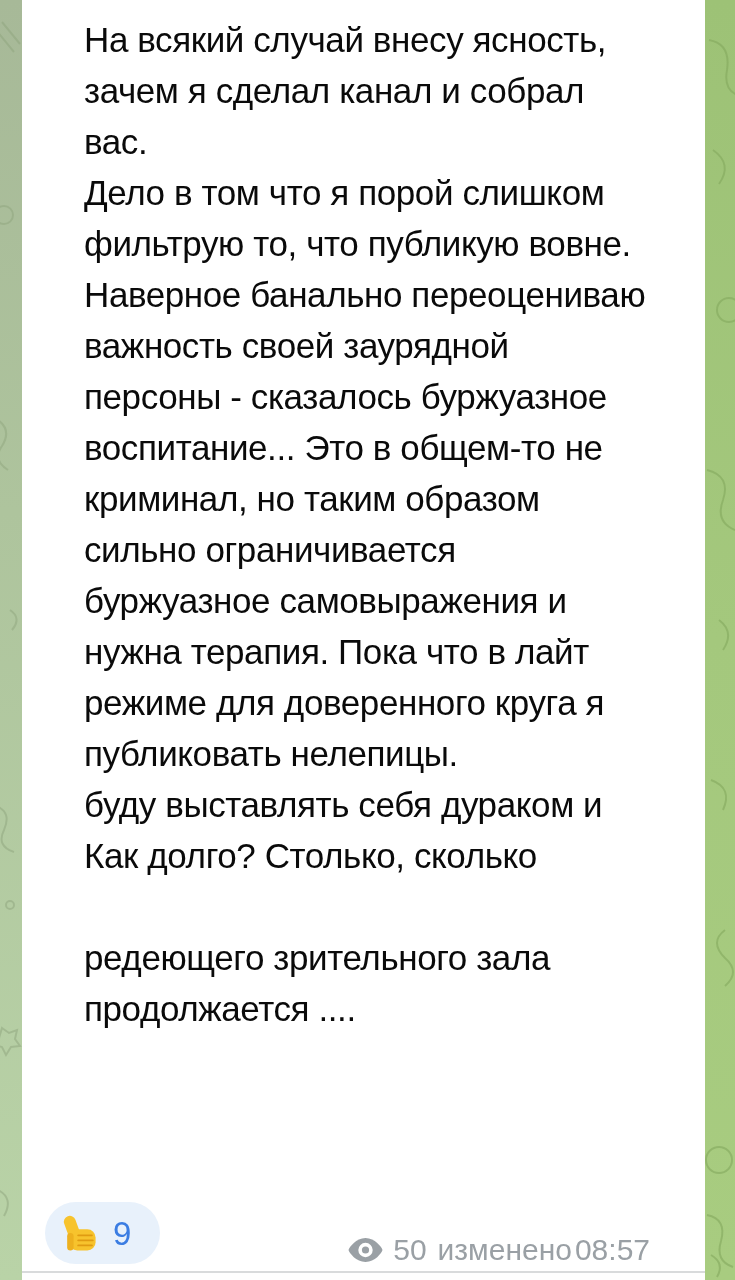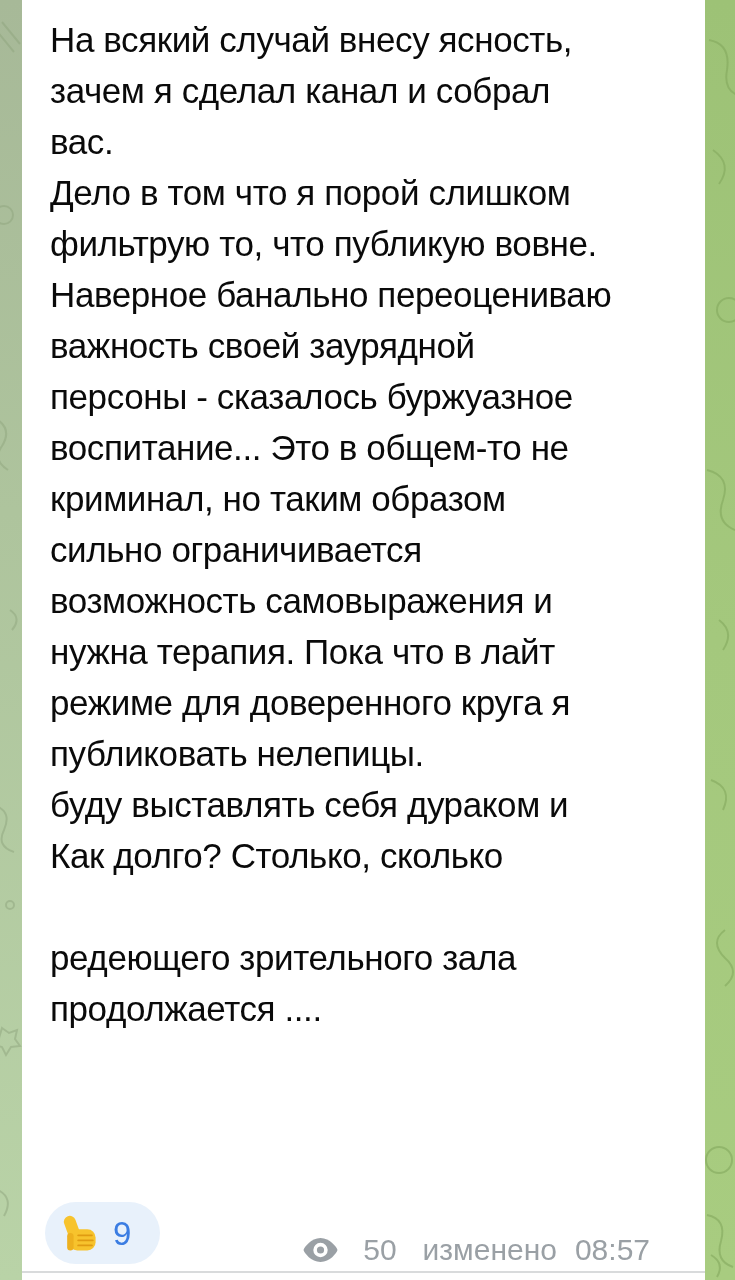--- a/index.html
+++ b/index.html
@@ -52,20 +52,21 @@
     right: 20px;
     color: #0a0a0a;
     font-size: 35px;
     letter-spacing: -0.4px;
   }
   .msg-text .line {
     height: 51px;
     line-height: 51px;
     white-space: nowrap;
     overflow: visible;
+    margin-left: 34px;
   }
 
   
   .reaction-pill {
     position: absolute;
     left: 23px;            
     top: 1202px;
     width: 115px;
     height: 62px;
     border-radius: 31px;
@@ -93,21 +94,20 @@
   .meta {
     position: absolute;
     right: 55px;           
     top: 1233px;
     height: 34px;
     display: flex;
     align-items: center;
     color: #9aa0a5;
     font-size: 30px;
     white-space: nowrap;
-    gap: 15px;
   }
   .meta .eye { margin-right: 9px; display: block; }
   .meta .views { margin-right: 11px; }
   .meta .edited { margin-right: 3px; }
 
   
   .bubble-sep {
     position: absolute;
     left: 0;
     top: 1271px;
@@ -166,21 +166,21 @@
       <div class="line">зачем я сделал канал и собрал</div>
       <div class="line">вас.</div>
       <div class="line">Дело в том что я порой слишком</div>
       <div class="line">фильтрую то, что публикую вовне.</div>
       <div class="line">Наверное банально переоцениваю</div>
       <div class="line">важность своей заурядной</div>
       <div class="line">персоны - сказалось буржуазное</div>
       <div class="line">воспитание... Это в общем-то не</div>
       <div class="line">криминал, но таким образом</div>
       <div class="line">сильно ограничивается</div>
-      <div class="line">возможность самовыражения и</div>
+      <div class="line">буржуазное самовыражения и</div>
       <div class="line">нужна терапия. Пока что в лайт</div>
       <div class="line">режиме для доверенного круга я</div>
       <div class="line">публиковать нелепицы.</div>
       <div class="line">буду выставлять себя дураком и</div>
       <div class="line">Как долго? Столько, сколько</div>
       <div class="line"></div>
       <div class="line">редеющего зрительного зала</div>
       <div class="line">продолжается ....</div>
     </div>
 

